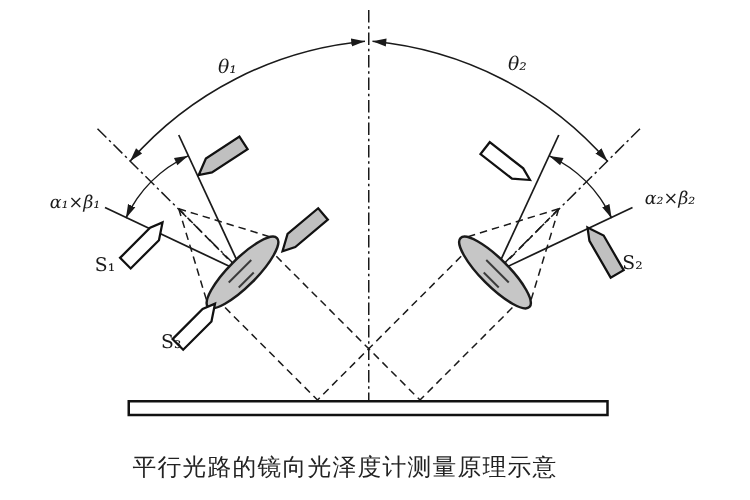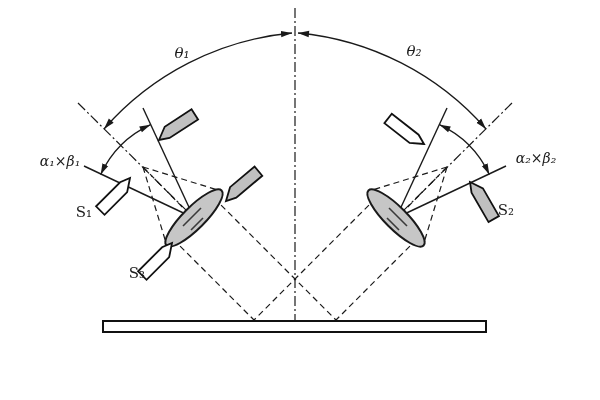--- a/index.html
+++ b/index.html
@@ -98,13 +98,14 @@
 
     <text class="lbl" x="182" y="58">θ₁</text>
     <text class="lbl" x="414" y="56">θ₂</text>
     <text class="lbl lbl-small" x="60" y="166">α₁×β₁</text>
     <text class="lbl lbl-small" x="536" y="163">α₂×β₂</text>
     <text class="lbl lbl-s" x="84" y="217">S₁</text>
     <text class="lbl lbl-s" x="506" y="215">S₂</text>
     <text class="lbl lbl-s" x="137" y="278">S₃</text>
   </svg>
 
+  <div id="caption">平行光路的镜向光泽度计测量原理示意</div>
 </div>
 
 </body></html>

